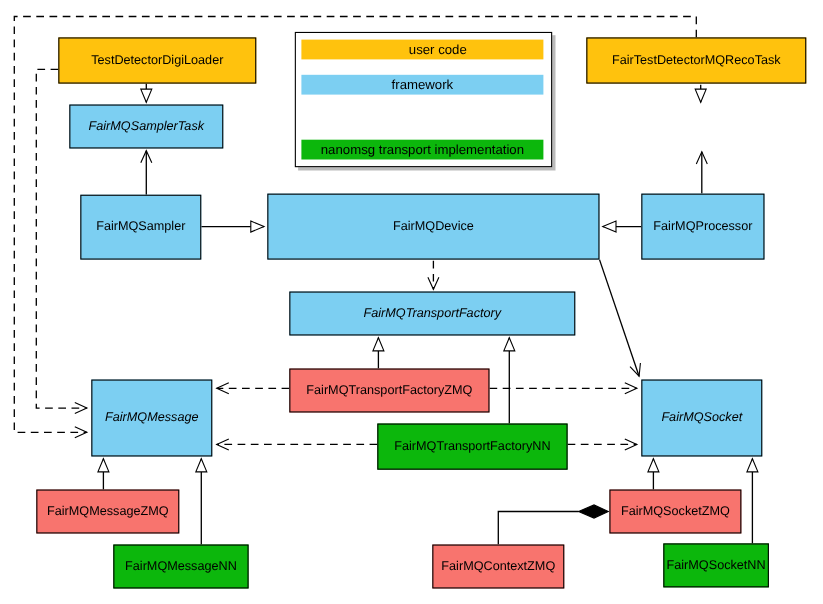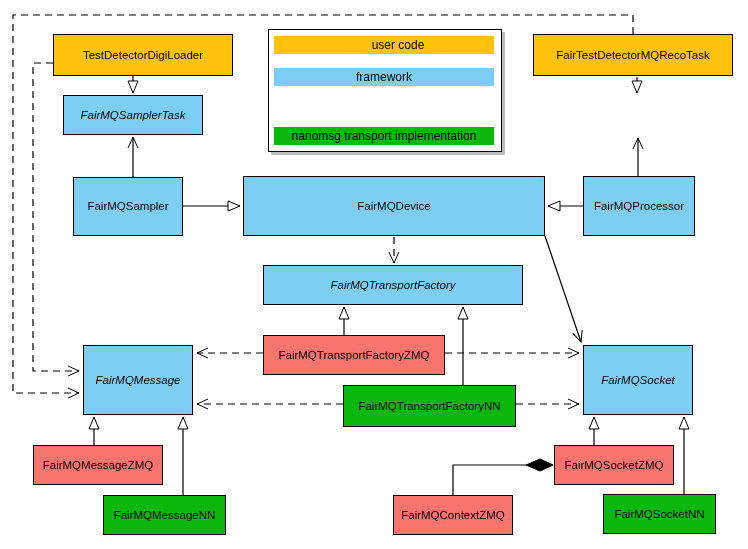--- a/index.html
+++ b/index.html
@@ -111,21 +111,21 @@
   <div class="node" style="left: 103px; top: 495px; width: 123px; height: 40px; background: rgb(12, 183, 12);">
       <span>FairMQMessageNN</span>
     </div>
 
   <div class="node" style="left: 554px; top: 445px; width: 120px; height: 40px; background: rgb(248, 116, 110);">
       <span>FairMQSocketZMQ</span>
     </div>
   <div class="node" style="left: 393px; top: 495px; width: 120px; height: 40px; background: rgb(248, 116, 110);">
       <span>FairMQContextZMQ</span>
     </div>
-  <div class="node" style="left: 603px; top: 494px; width: 113px; height: 40px; background: rgb(12, 183, 12);">
+  <div class="node" style="left: 603px; top: 494px; width: 96px; height: 40px; background: rgb(12, 183, 12);">
       <span>FairMQSocketNN</span>
     </div>
 
   <div id="legend" style="left:268px;top:29px;width:234px;height:123px;">
     <div class="legend-item" style="left: 5px; top: 6px; width: 220px; height: 18px; background: rgb(255, 194, 13); padding-left: 28px;">
         <span>user code</span>
       </div>
     <div class="legend-item" style="left: 5px; top: 38px; width: 220px; height: 18px; background: rgb(124, 207, 242);">
         <span>framework</span>
       </div>

